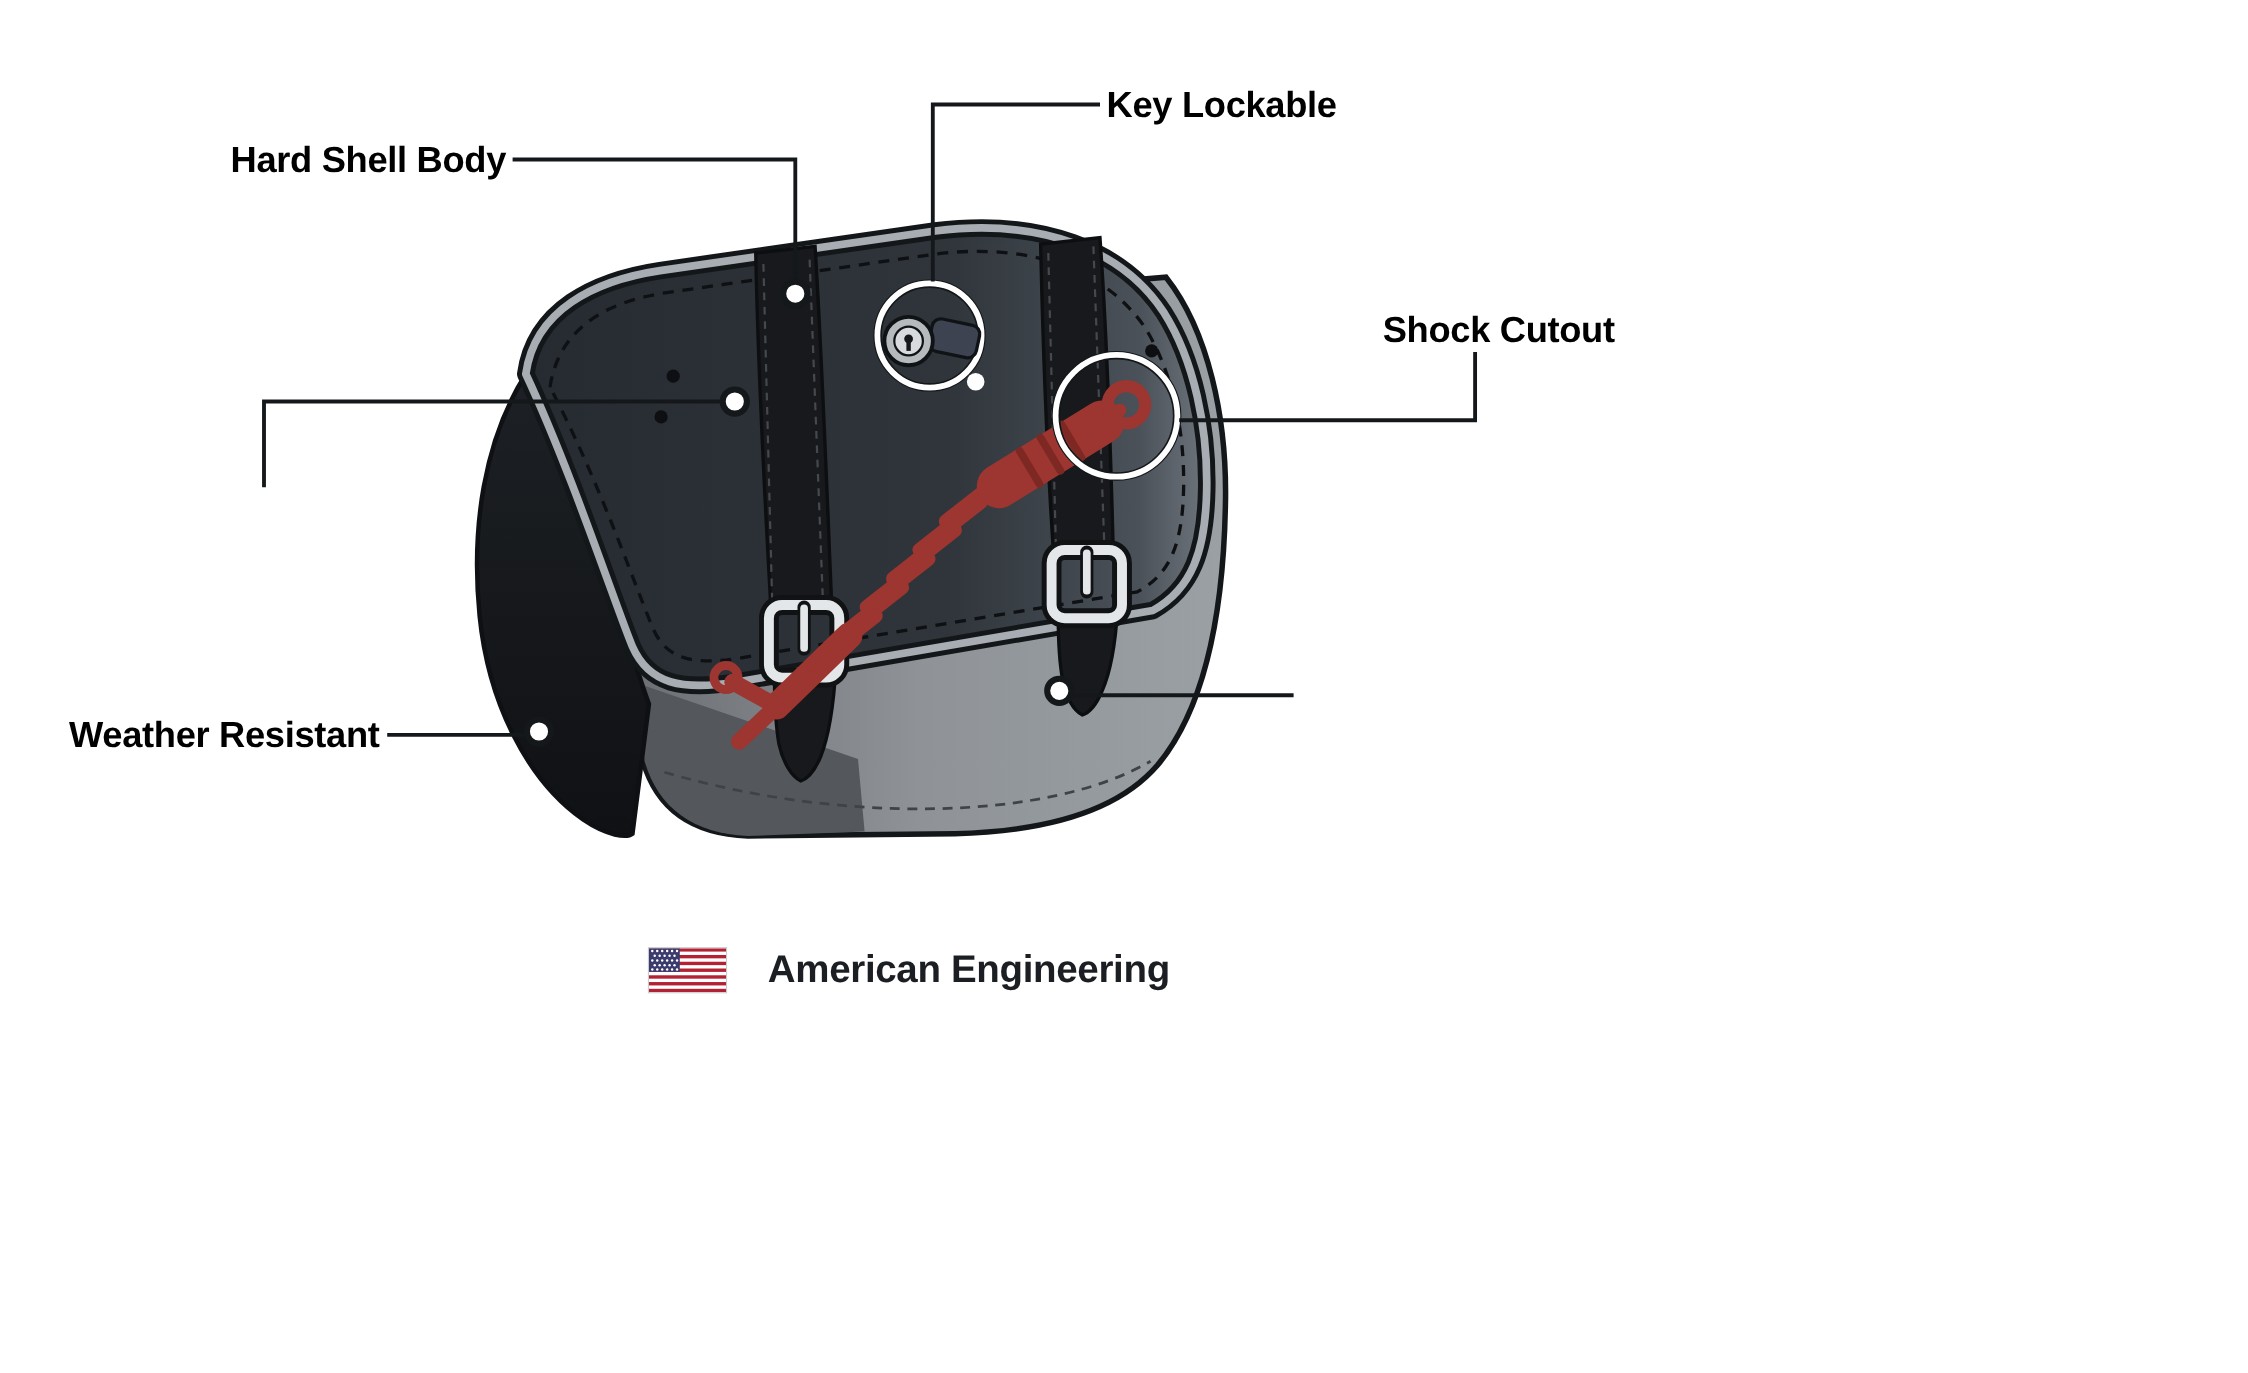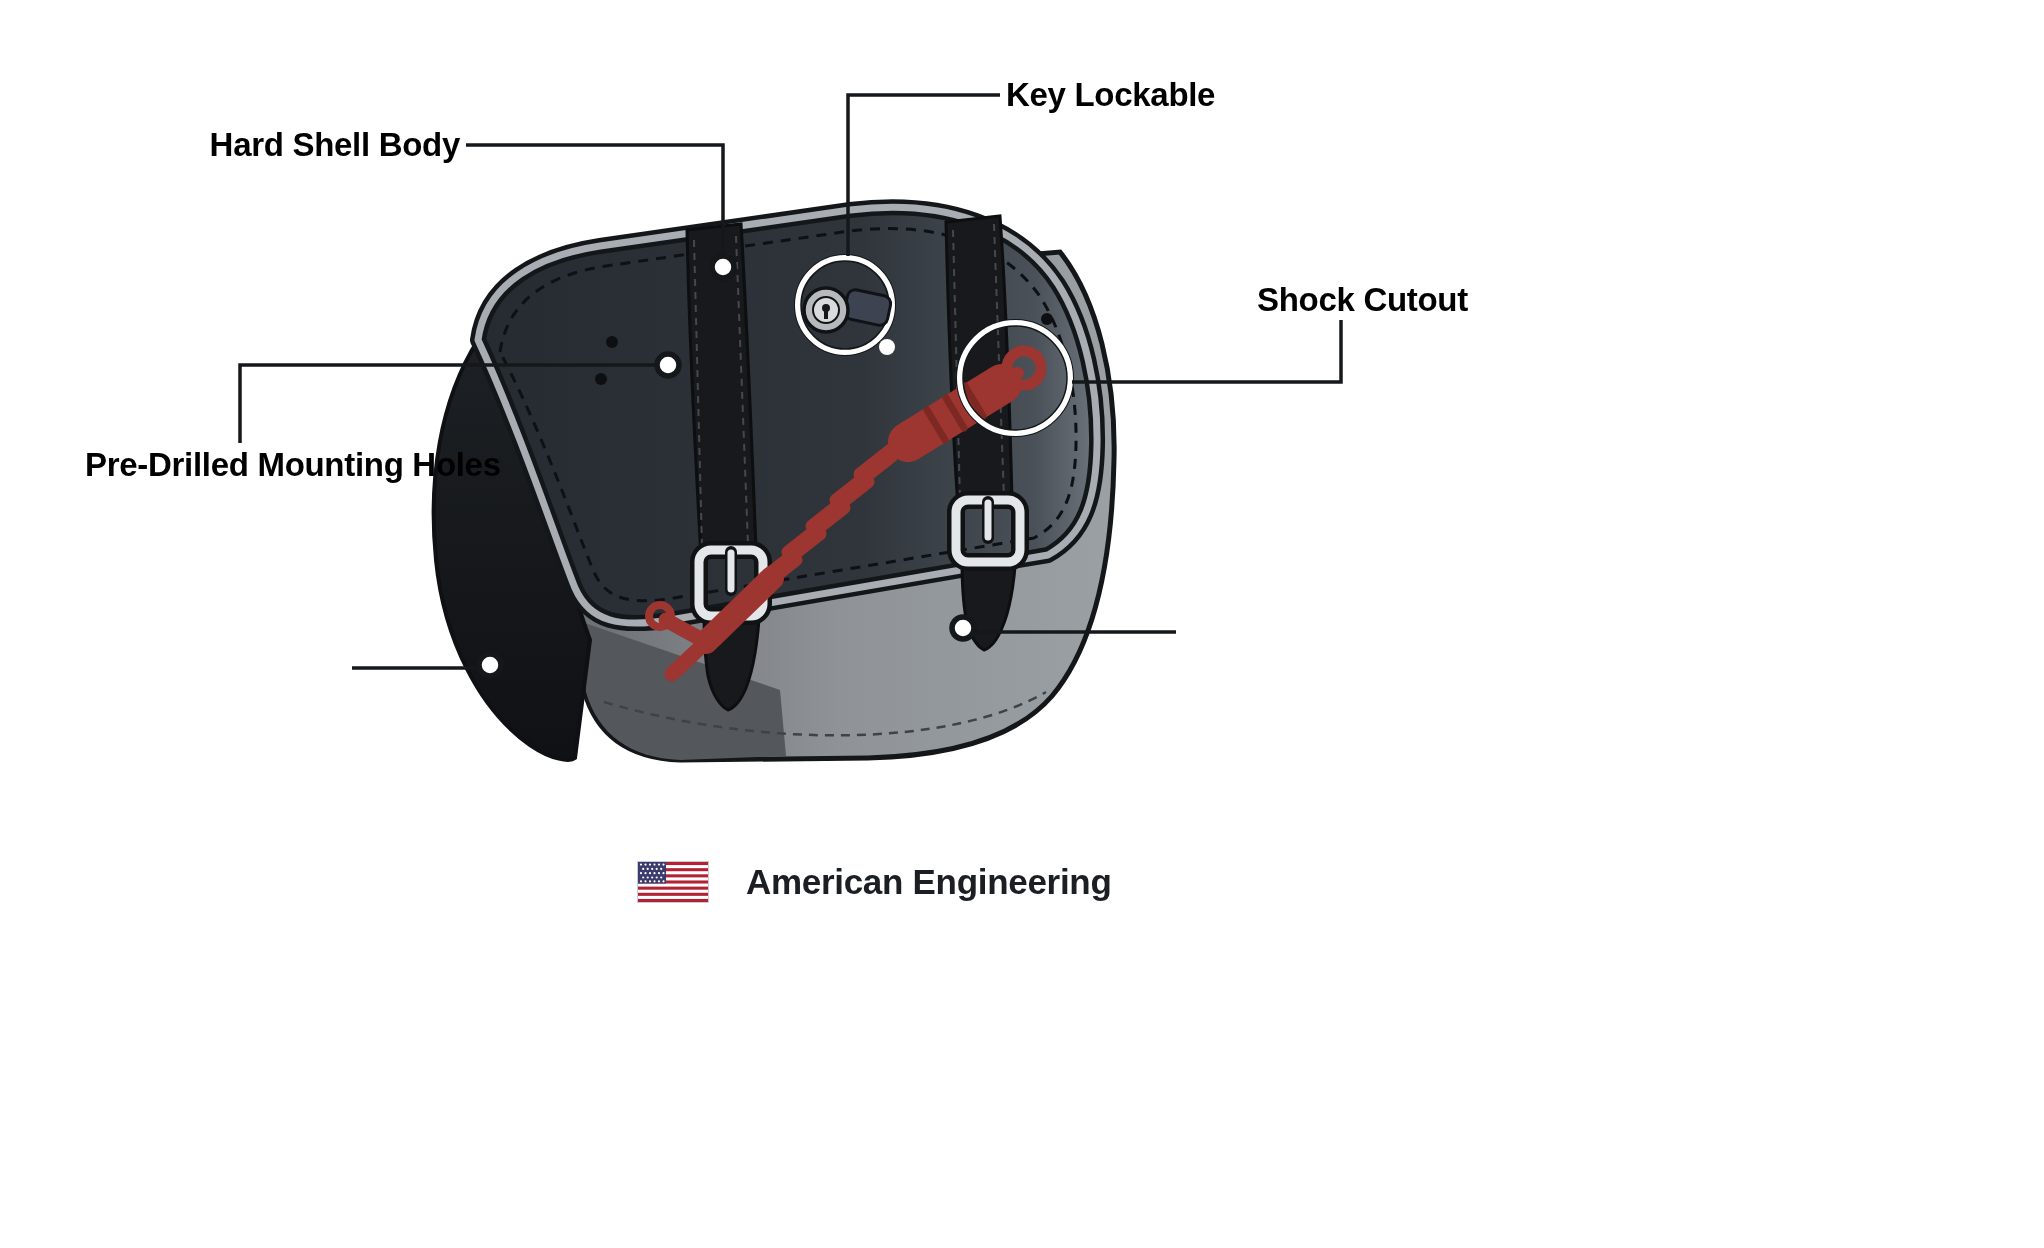--- a/index.html
+++ b/index.html
@@ -20,21 +20,20 @@
     color:#000000;
     white-space:nowrap;
     transform:translateY(-50%);
   }
   .label.right-anchored{text-align:right;}
   .footer{
     position:absolute;
     left:590px;top:882px;
     display:flex;align-items:center;gap:38px;
     transform:translateY(-50%);
-    margin-left:48px;
   }
   .flag{width:70px;height:40px;display:block;outline:1px solid #c9ccce;}
   .footer-text{
     font-weight:700;font-size:35px;font-stretch:condensed;
     letter-spacing:-0.3px;color:#1b1e22;white-space:nowrap;
   }
 </style>
 </head>
 <body>
 
@@ -181,22 +180,22 @@
       <circle cx="963" cy="628" r="11"></circle>
     </g>
   </svg>
 
   <div class="label right-anchored" style="right:1584px;top:145px;">Hard Shell Body</div>
 
   <div class="label" style="left:1006px;top:95px;">Key Lockable</div>
 
   <div class="label" style="left:1257px;top:300px;">Shock Cutout</div>
 
-  <div class="label" style="left:85px;top:465px;">Pre-Drilled Mounting Holes</div>
-
+
+  <div class="label right-anchored" style="right:1699px;top:668px;">Weather Resistant</div>
 
 
   <div class="footer">
     <svg class="flag" viewBox="0 0 70 40">
       <rect x="0" y="0" width="70" height="40" fill="#FFFFFF"></rect>
       <g fill="#B22234">
         <rect x="0" y="0" width="70" height="3.08"></rect>
         <rect x="0" y="6.15" width="70" height="3.08"></rect>
         <rect x="0" y="12.31" width="70" height="3.08"></rect>
         <rect x="0" y="18.46" width="70" height="3.08"></rect>

